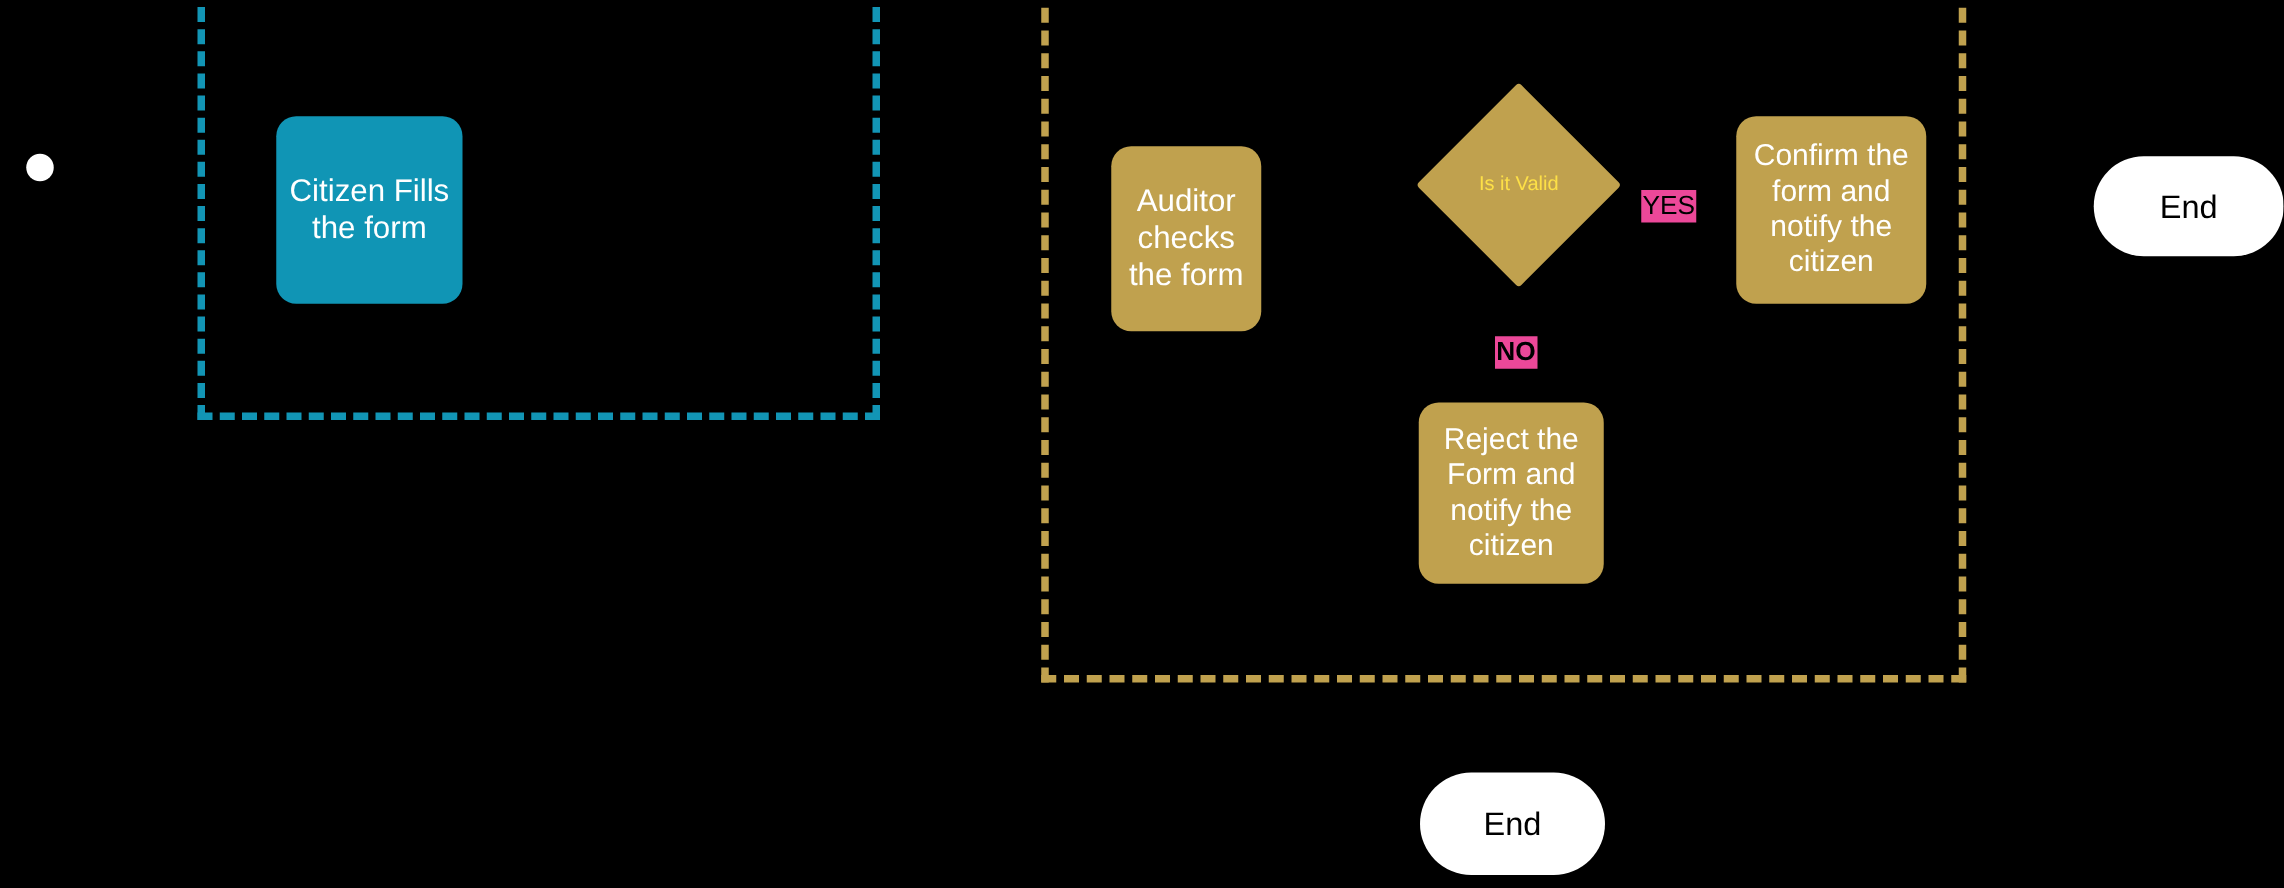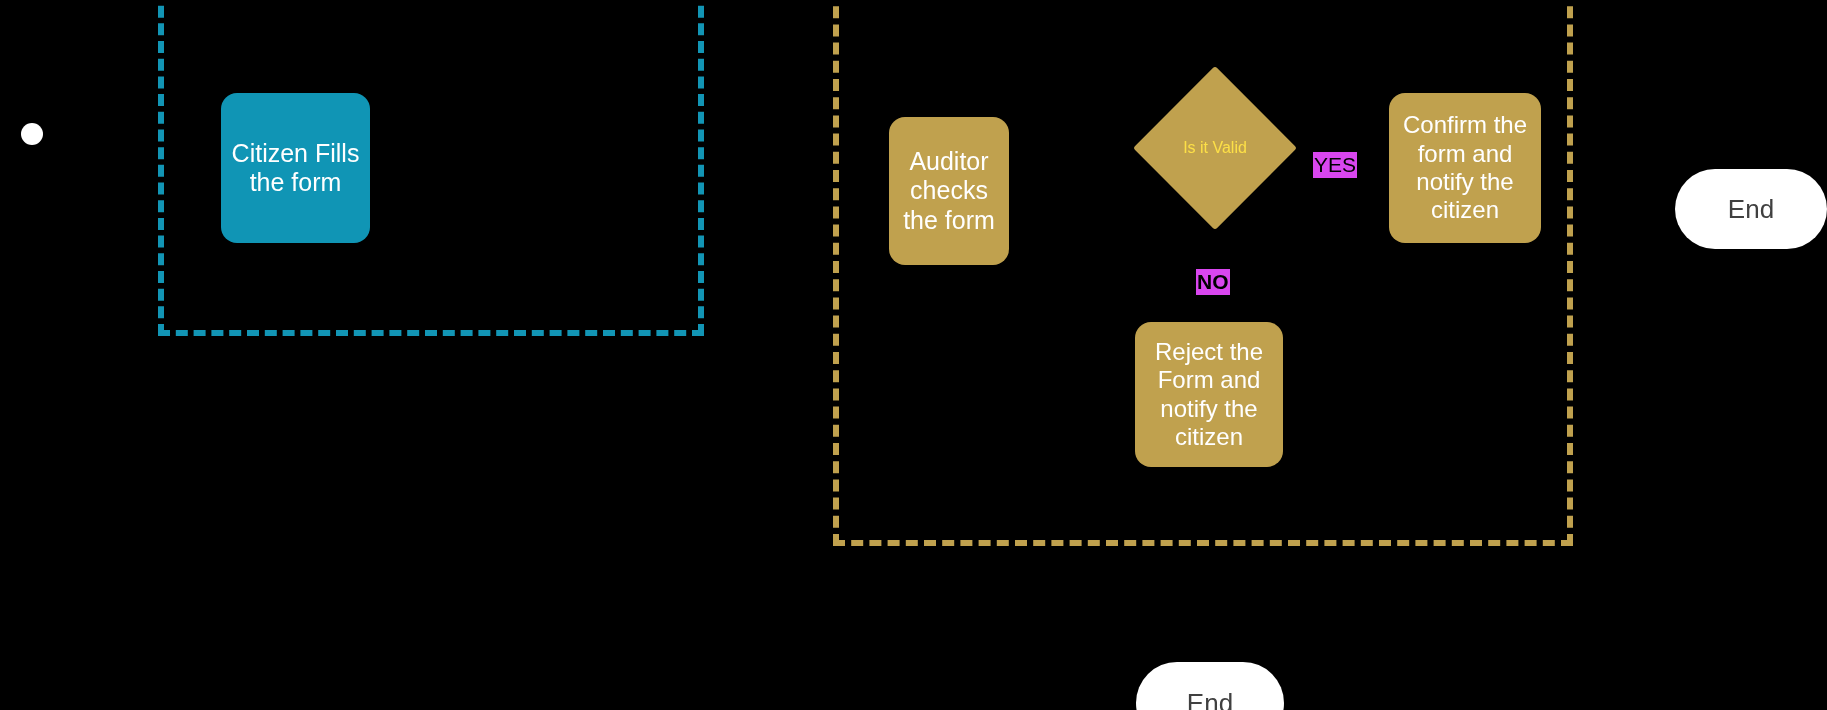--- a/index.html
+++ b/index.html
@@ -104,31 +104,30 @@
     background: #ffffff;
     border-radius: 50%;
   }
   .end-oval {
     position: absolute;
     background: #ffffff;
     border-radius: 999px;
     display: flex;
     align-items: center;
     justify-content: center;
-    color: #404040;
+    color: #000000;
     font-size: 26px;
-    margin-top: 44px;
   }
   .end-right  { left: 1675px; top: 125px; width: 152px; height: 80px; }
   .end-bottom { left: 1136px; top: 618px; width: 148px; height: 82px; }
 
   
   .edge-label {
     position: absolute;
-    background: #d946ef;
+    background: #ec4899;
     color: #000000;
     font-size: 21px;
     line-height: 1;
     padding: 2px 1px 3px 1px;
     white-space: nowrap;
   }
   .lbl-yes { left: 1313px; top: 152px; }
   .lbl-no  { left: 1196px; top: 269px; font-weight: bold; }
 </style>
 </head>

